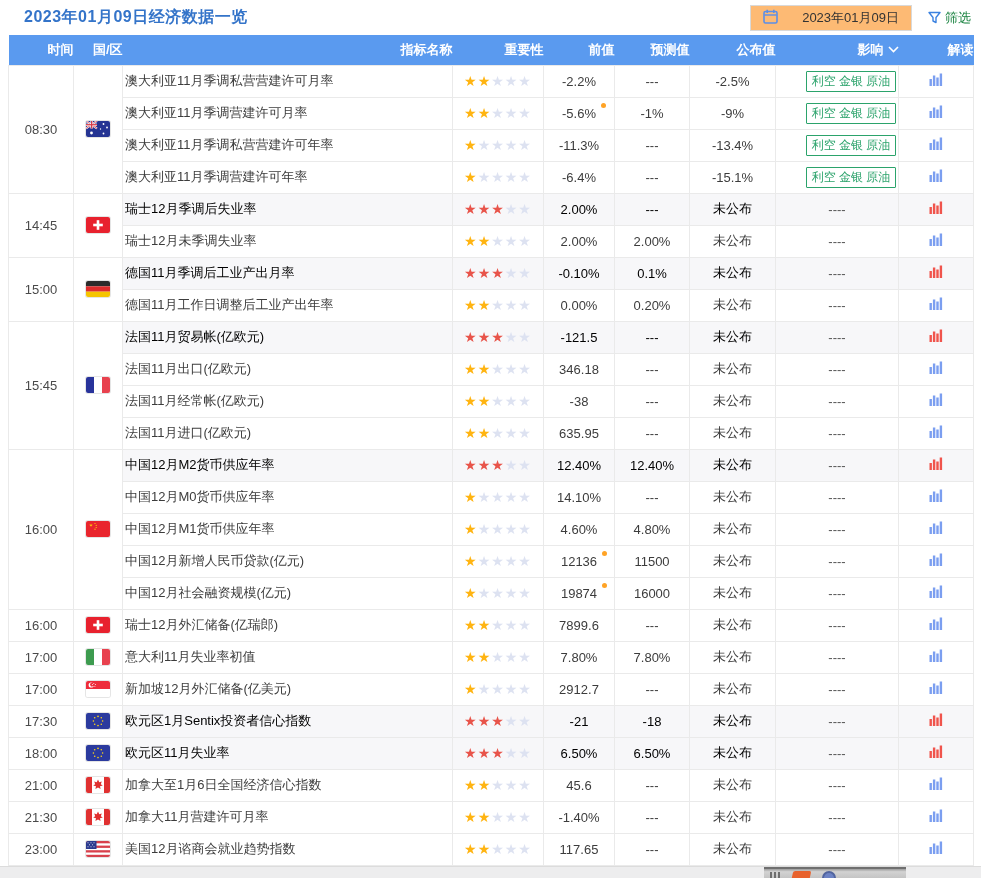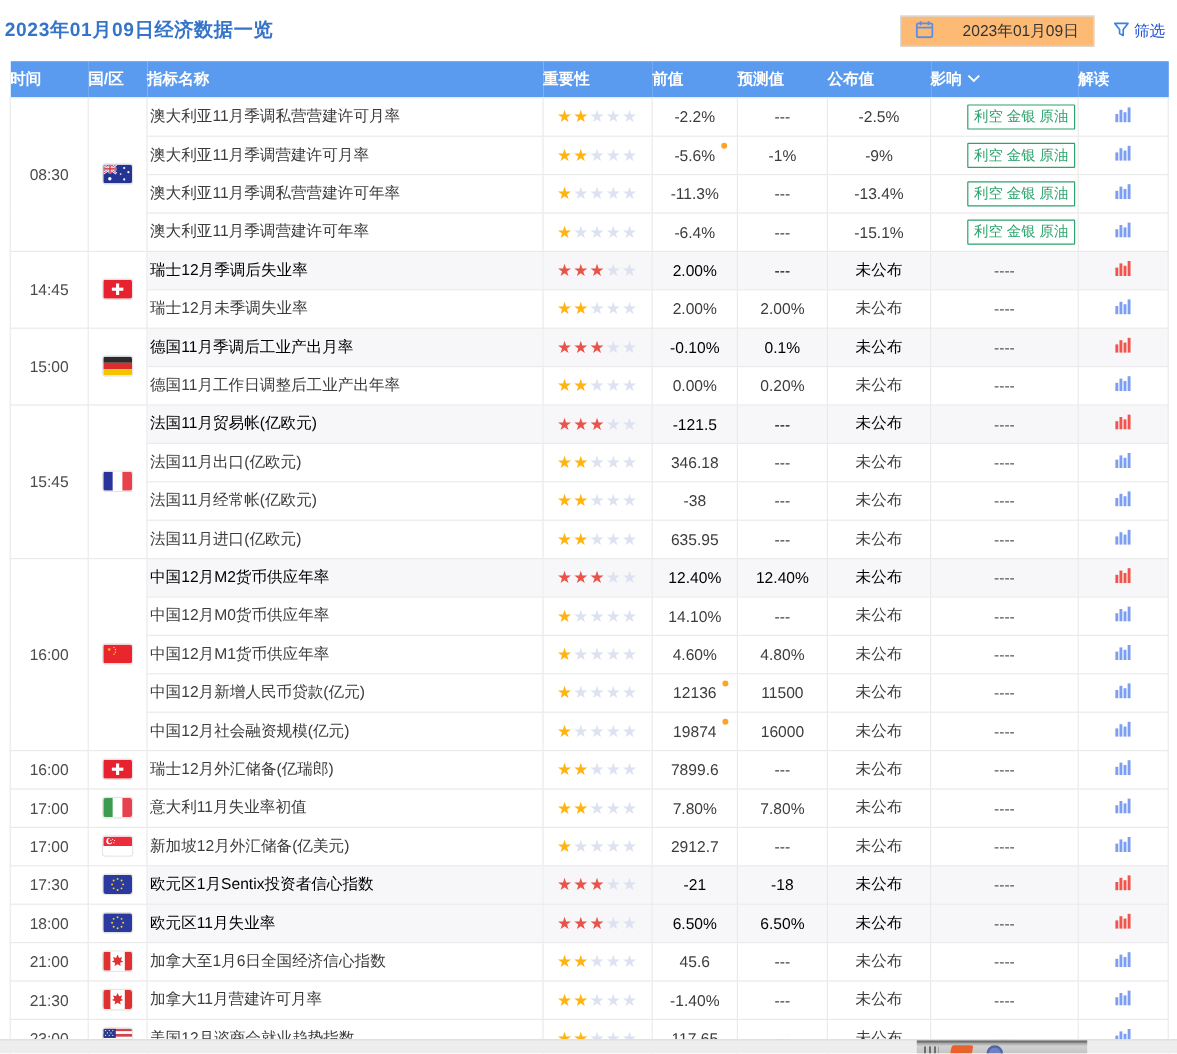--- a/index.html
+++ b/index.html
@@ -1,29 +1,29 @@
 <!DOCTYPE html>
 <html><head>
 <meta charset="utf-8">
 <style>
   * { box-sizing: border-box; margin: 0; padding: 0; }
   html,body { width: 981px; height: 878px; background: #ffffff;
     font-family: "Liberation Sans", "DejaVu Sans", sans-serif; overflow: hidden; position: relative; }
 
   
-  .topbar { height: 51px; display: flex; align-items: center; justify-content: space-between; padding: 0 10px 0 4px; }
+  .topbar { height: 35px; display: flex; align-items: center; justify-content: space-between; padding: 0 10px 0 24px; }
   .page-title { color: #3474c9; font-size: 16px; font-weight: bold; letter-spacing: 0.5px; }
   .top-right { display: flex; align-items: center; gap: 16px; }
   .date-btn { display: flex; align-items: center; gap: 24px; border: 1px solid #d9d9d9; background: #fdba74;
     height: 26px; padding: 0 12px; font-size: 13px; color: #333; cursor: pointer; }
-  .filter-link { display: flex; align-items: center; gap: 4px; color: #1d4ed8; font-size: 13px; cursor: pointer; }
+  .filter-link { display: flex; align-items: flex-end; gap: 4px; color: #15803d; font-size: 13px; cursor: pointer; }
 
   
   table { width: 965px; margin: 0 8px; border-collapse: collapse; table-layout: fixed; }
-  thead th { background: #5a9aef; color: #fff; font-size: 13px; font-weight: bold; height: 30px; text-align: left; }
+  thead th { background: #5a9aef; color: #fff; font-size: 13px; font-weight: bold; height: 30px; text-align: right; }
   thead th .chev { display: inline-block; vertical-align: 1px; margin-left: 4px; }
   tbody td { border: 1px solid #eaeaea; height: 32px; text-align: center; font-size: 13px; color: #3c3c3c;
     background: #fff; overflow: hidden; white-space: nowrap; }
   td.c-time { color: #4a4a4a; }
   td.c-name { text-align: left; padding-left: 2px; }
   td.c-name .nm { cursor: pointer; }
   tr.hl td.bg { background: #f7f7f9; }
   tr.hl .red-t { color: #000000; }
 
   

